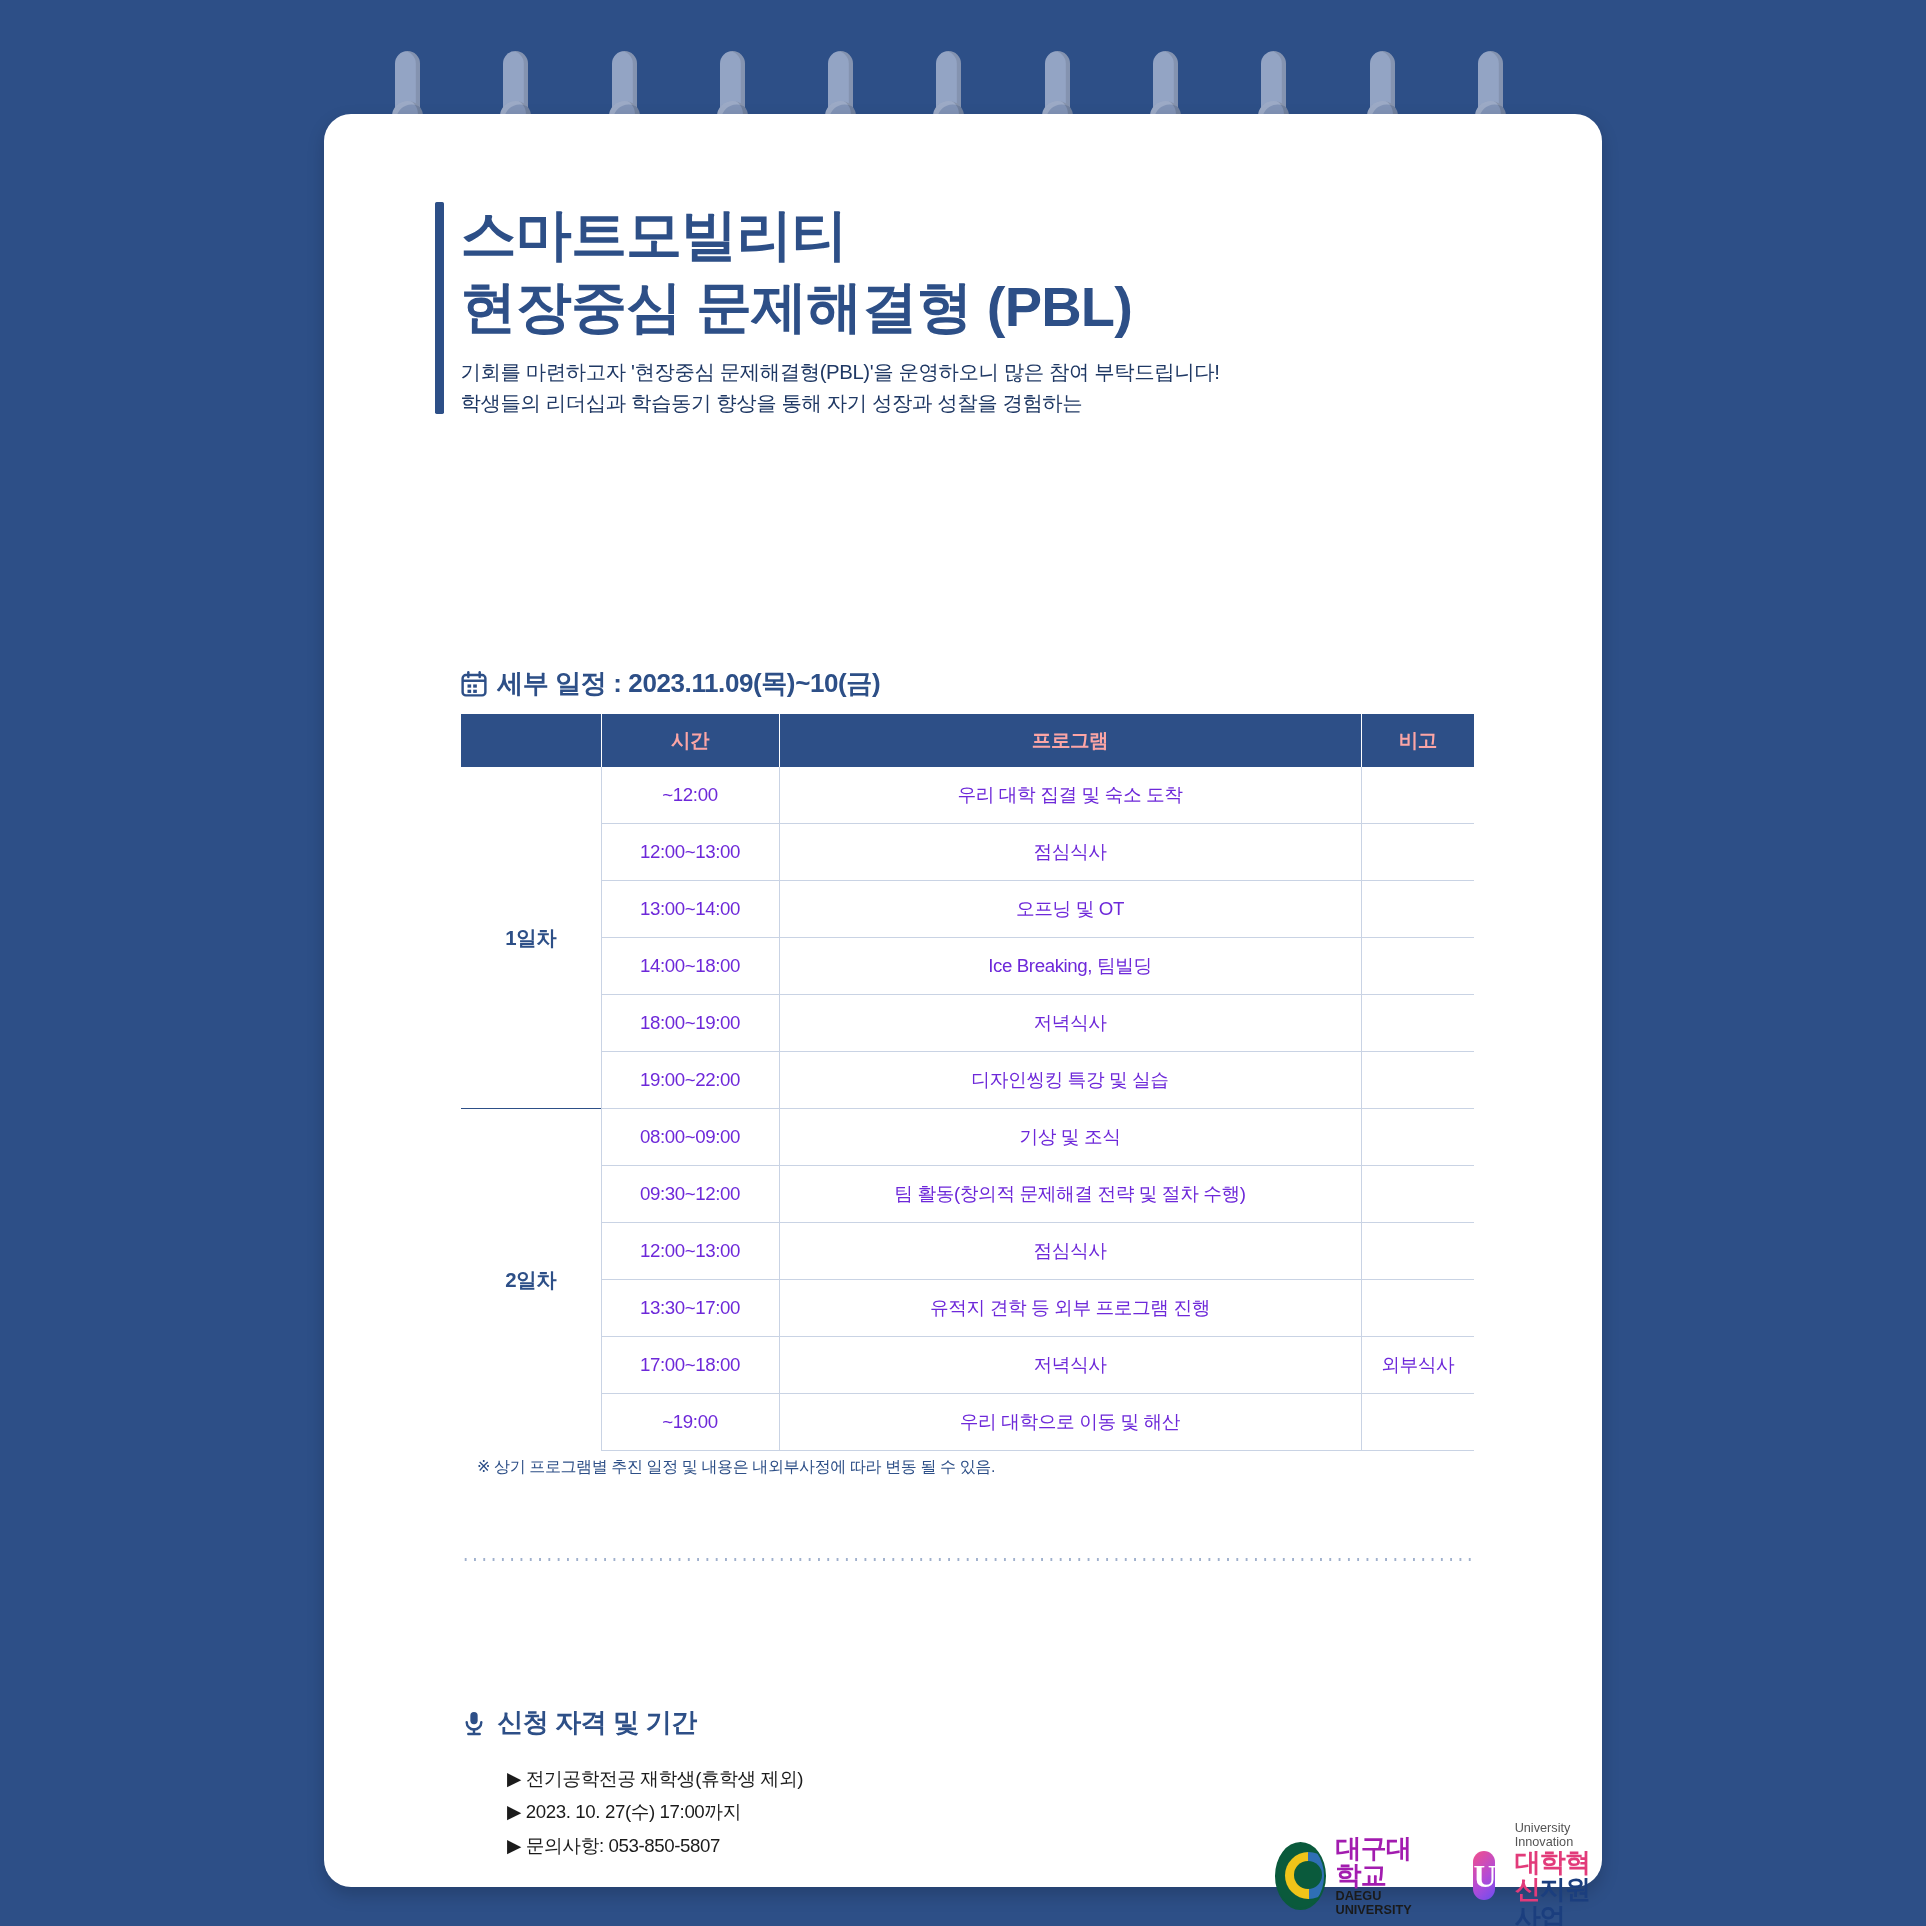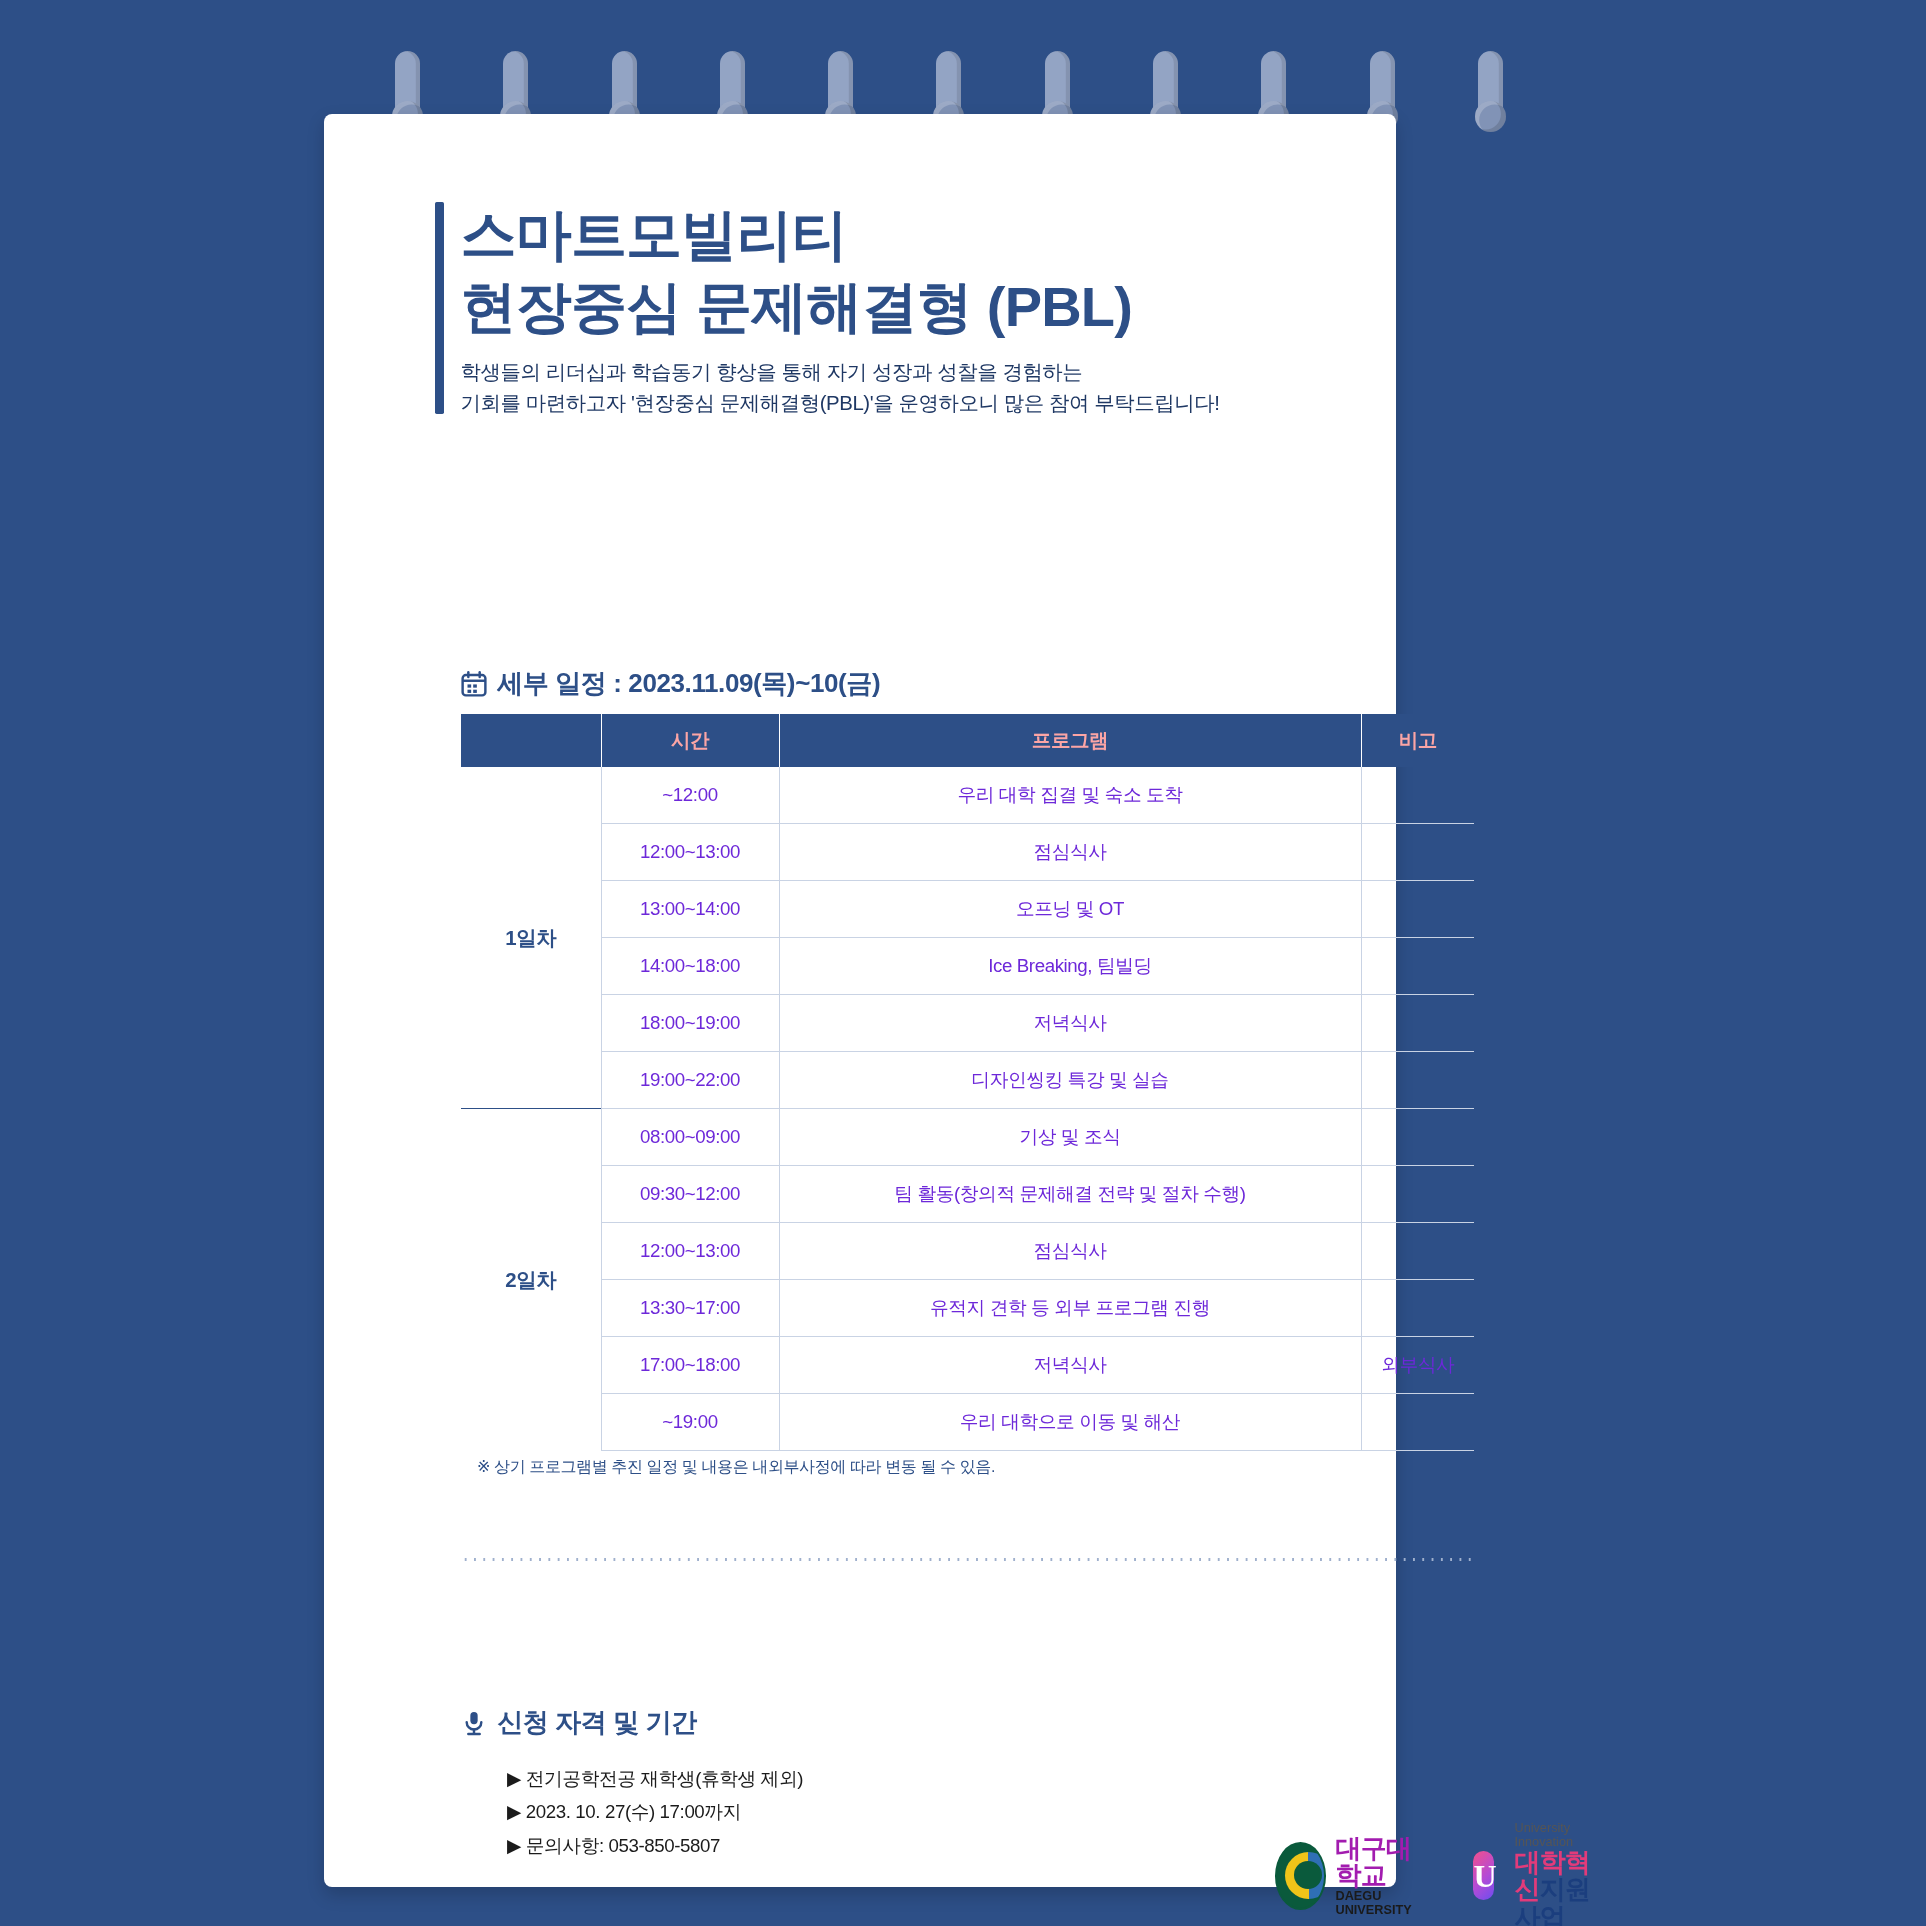--- a/index.html
+++ b/index.html
@@ -13,24 +13,24 @@
     font-family: "Liberation Sans", "DejaVu Sans", sans-serif;
     overflow: hidden;
     position: relative;
   }
 
   
   .poster {
     position: absolute;
     left: 324px;
     top: 114px;
-    width: 1072px;
+    width: 1278px;
     height: 1773px;
     background: #ffffff;
-    border-radius: 8px;
+    border-radius: 27px;
     box-shadow: 0 7.6px 17px rgba(0,0,0,0.18);
   }
 
   
   .spiral-wrap {
     position: absolute;
     left: 324px;
     top: 51px;
     width: 1278px;
     height: 110px;
@@ -304,22 +304,22 @@
     </div>
 </div>
 
 <div class="poster">
 
   <div class="title-block">
     <div class="title-bar"></div>
     <div class="title-line1">스마트모빌리티</div>
     <div class="title-line2">현장중심 문제해결형 (PBL)</div>
     <div class="subtitle">
+      <div>기회를 마련하고자 '현장중심 문제해결형(PBL)'을 운영하오니 많은 참여 부탁드립니다!</div>
       <div>학생들의 리더십과 학습동기 향상을 통해 자기 성장과 성찰을 경험하는</div>
-      <div>기회를 마련하고자 '현장중심 문제해결형(PBL)'을 운영하오니 많은 참여 부탁드립니다!</div>
     </div>
   </div>
 
   <div class="section-head" id="schedule-head">
     <svg class="icon-cal" viewBox="0 0 64 64">
       <rect x="4" y="10" width="56" height="50" rx="8" fill="none" stroke="#2d4f87" stroke-width="6"></rect>
       <line x1="4" y1="24" x2="60" y2="24" stroke="#2d4f87" stroke-width="6"></line>
       <line x1="18" y1="3" x2="18" y2="15" stroke="#2d4f87" stroke-width="6" stroke-linecap="round"></line>
       <line x1="46" y1="3" x2="46" y2="15" stroke="#2d4f87" stroke-width="6" stroke-linecap="round"></line>
       <rect x="16" y="33" width="9" height="8" fill="#2d4f87"></rect>

